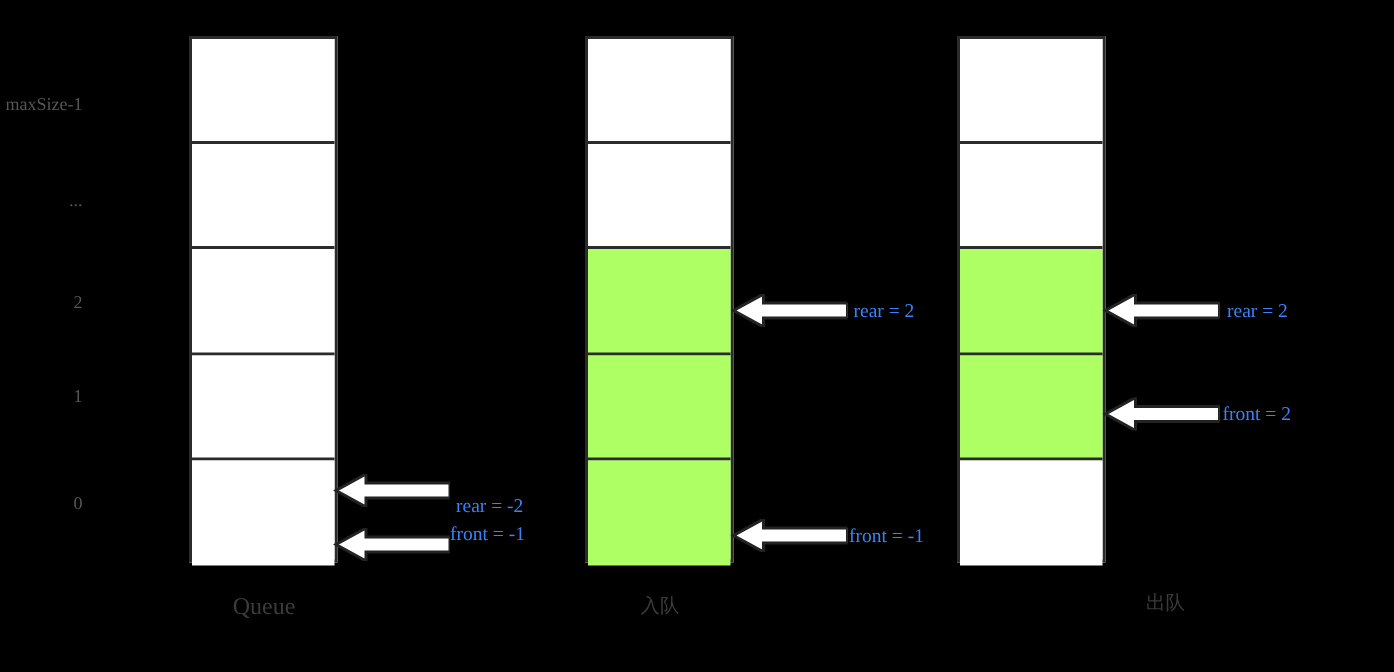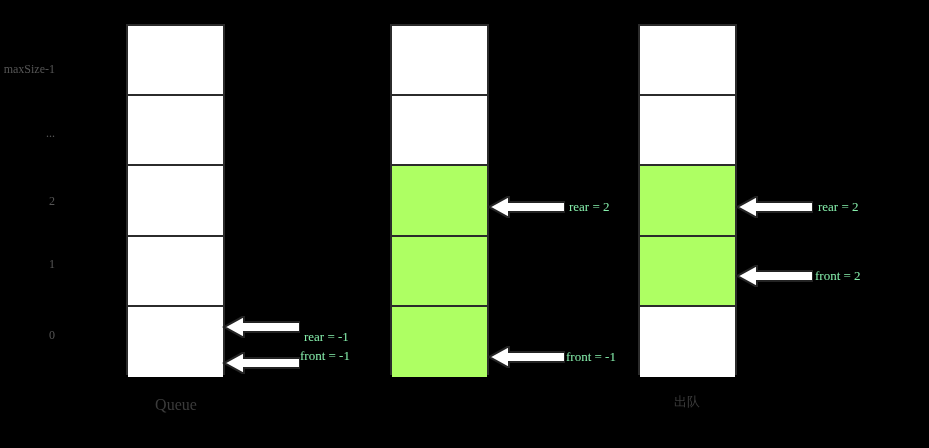--- a/index.html
+++ b/index.html
@@ -77,21 +77,21 @@
   
   .arrow {
     position: absolute;
     height: 22px;
   }
   .arrow svg { display: block; }
 
   
   .ptr-label {
     position: absolute;
-    color: #86efac;
+    color: #3b82f6;
     font-size: 13px;
     white-space: nowrap;
     line-height: 16px;
     font-family: "Liberation Serif", "DejaVu Serif", serif;
   }
 </style>
 </head>
 <body>
 
 <div id="stage">
@@ -114,21 +114,21 @@
     <svg width="78" height="22" viewBox="0 0 78 22">
       <path d="M 78 6 L 78 16 L 22 16 L 22 22 L 2 11 L 22 0 L 22 6 Z" fill="#ffffff" stroke="#232323" stroke-width="2" stroke-linejoin="miter"></path>
     </svg>
   </div>
   <div class="arrow" style="left:222px; top:352px; width:78px;">
     <svg width="78" height="22" viewBox="0 0 78 22">
       <path d="M 78 6 L 78 16 L 22 16 L 22 22 L 2 11 L 22 0 L 22 6 Z" fill="#ffffff" stroke="#232323" stroke-width="2" stroke-linejoin="miter"></path>
     </svg>
   </div>
 
-  <div class="ptr-label" style="left:304px; top:329px;">rear = -1</div>
+  <div class="ptr-label" style="left:304px; top:329px;">rear = -2</div>
   <div class="ptr-label" style="left:300px; top:348px;">front = -1</div>
 
   <div class="caption" style="left:106px; top:396px;">Queue</div>
 
   <div class="column" style="left:390px;">
     <div class="cell"></div>
     <div class="cell"></div>
     <div class="cell filled"></div>
     <div class="cell filled"></div>
     <div class="cell filled"></div>
@@ -141,20 +141,21 @@
   </div>
   <div class="arrow" style="left:487px; top:346px; width:78px;">
     <svg width="78" height="22" viewBox="0 0 78 22">
       <path d="M 78 6 L 78 16 L 22 16 L 22 22 L 2 11 L 22 0 L 22 6 Z" fill="#ffffff" stroke="#232323" stroke-width="2" stroke-linejoin="miter"></path>
     </svg>
   </div>
 
   <div class="ptr-label" style="left:569px; top:199px;">rear = 2</div>
   <div class="ptr-label" style="left:566px; top:349px;">front = -1</div>
 
+  <div class="caption cjk" style="left:370px; top:395px;">入队</div>
 
   <div class="column" style="left:638px;">
     <div class="cell"></div>
     <div class="cell"></div>
     <div class="cell filled"></div>
     <div class="cell filled"></div>
     <div class="cell"></div>
   </div>
 
   <div class="arrow" style="left:735px; top:196px; width:78px;">
@@ -164,15 +165,15 @@
   </div>
   <div class="arrow" style="left:735px; top:265px; width:78px;">
     <svg width="78" height="22" viewBox="0 0 78 22">
       <path d="M 78 6 L 78 16 L 22 16 L 22 22 L 2 11 L 22 0 L 22 6 Z" fill="#ffffff" stroke="#232323" stroke-width="2" stroke-linejoin="miter"></path>
     </svg>
   </div>
 
   <div class="ptr-label" style="left:818px; top:199px;">rear = 2</div>
   <div class="ptr-label" style="left:815px; top:268px;">front = 2</div>
 
-  <div class="caption cjk" style="left:617px; top:393px;">出队</div>
+  <div class="caption cjk" style="left:650px; top:393px;text-align:right;">出队</div>
 
 </div>
 
 </body></html>

